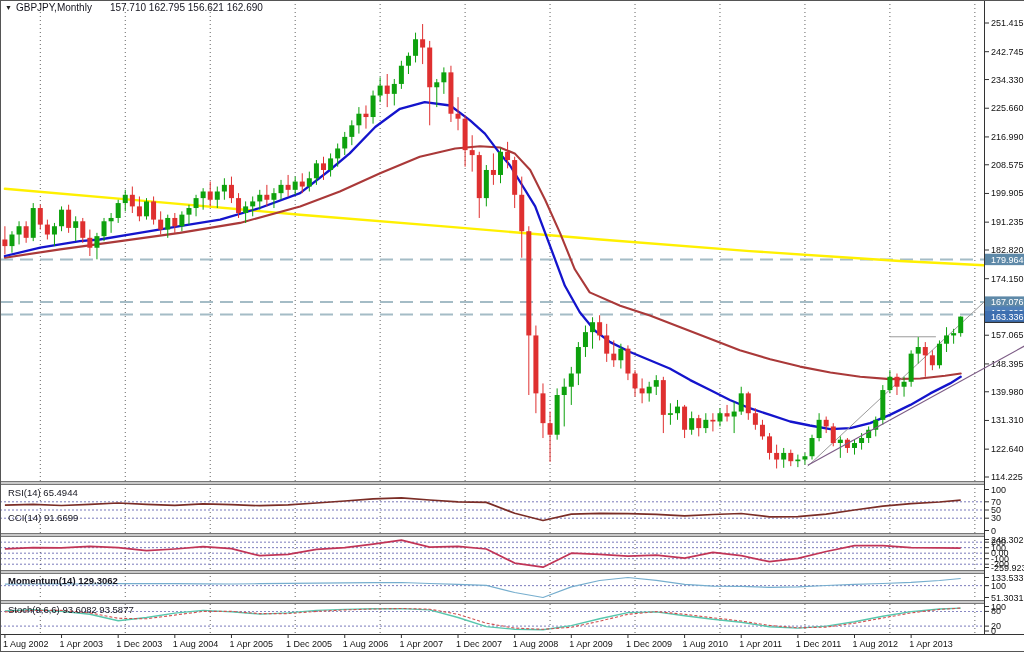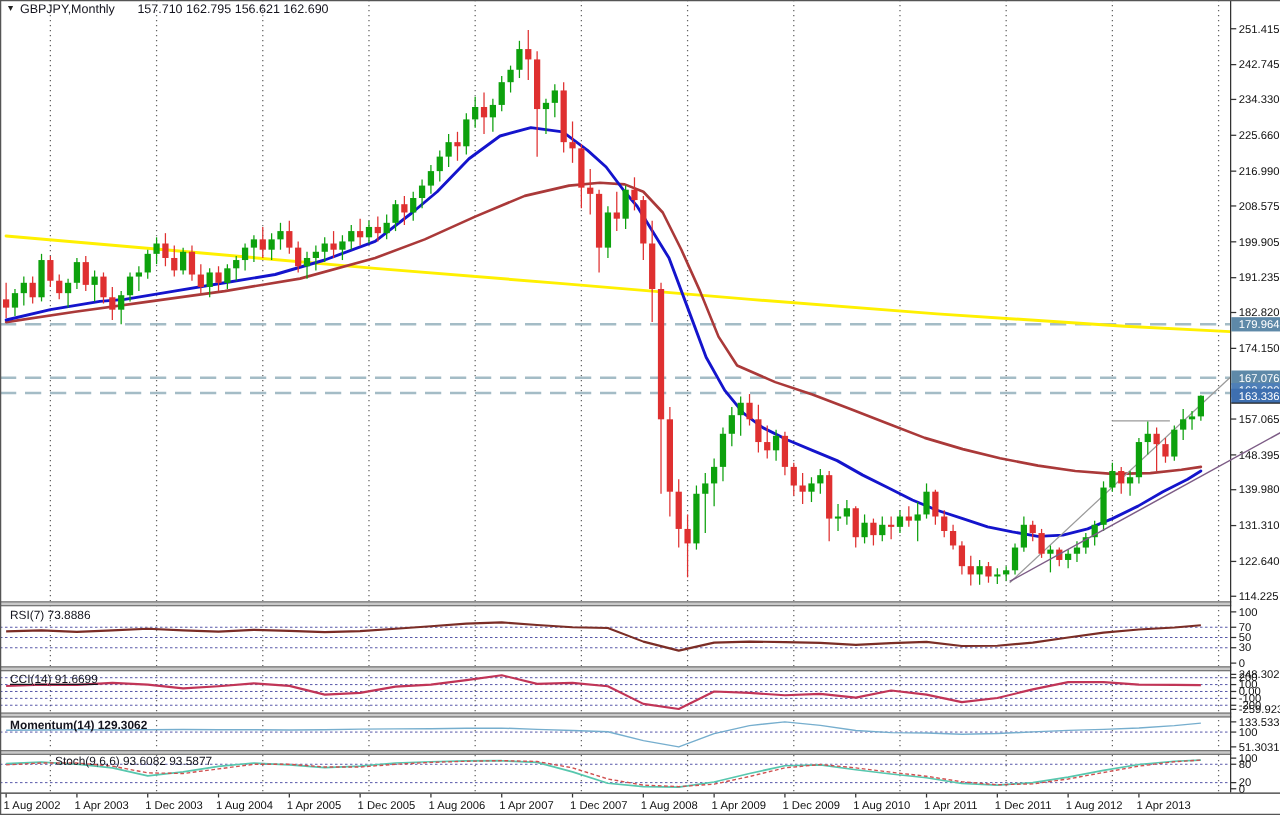--- a/index.html
+++ b/index.html
@@ -5,21 +5,21 @@
   html,body{margin:0;padding:0;background:#888;}
   .wrap{position:relative;width:1024px;height:652px;background:#fff;overflow:hidden;
         font-family:"Liberation Sans",sans-serif;}
   svg{position:absolute;left:0;top:0;}
   svg text{font-family:"Liberation Sans",sans-serif;}
   .overlay{position:absolute;pointer-events:none;white-space:nowrap;color:#14141e;}
   .chart-title{left:5px;top:2px;font-size:10px;}
   .chart-title .dd{display:inline-block;font-size:7px;vertical-align:1px;margin-right:4px;pointer-events:auto;cursor:pointer;color:#222;}
   .chart-title .ohlc{margin-left:18px;}
   .panel-label{left:8px;font-size:9.5px;}
-  #lbl-rsi{top:487px;} #lbl-cci{top:538px;text-decoration:underline;} #lbl-mom{top:575px;font-weight:bold;} #lbl-sto{top:604px;margin-left:36px;}
+  #lbl-rsi{top:487px;} #lbl-cci{top:512px;} #lbl-mom{top:575px;font-weight:bold;} #lbl-sto{top:604px;}
 </style>
 </head>
 <body>
 
 <div class="wrap">
   <svg id="chart-svg" width="1024" height="652" viewBox="0 0 1024 652">
       <rect x="0" y="0" width="1024" height="652" fill="#FFFFFF"></rect>
       <g>
         <line x1="40.3" y1="0" x2="40.3" y2="634" stroke="#3C3C3C" stroke-width="1" stroke-dasharray="1,3" opacity="0.8"></line>
         <line x1="125.26" y1="0" x2="125.26" y2="634" stroke="#3C3C3C" stroke-width="1" stroke-dasharray="1,3" opacity="0.8"></line>
@@ -479,17 +479,17 @@
       </g>
       <line x1="0" y1="0.5" x2="1024" y2="0.5" stroke="#555" stroke-width="1"></line>
       <line x1="0.5" y1="0" x2="0.5" y2="652" stroke="#555" stroke-width="1"></line>
       <line x1="0" y1="651.5" x2="1024" y2="651.5" stroke="#555" stroke-width="1"></line>
     </svg>
 
   <div class="overlay chart-title">
     <span class="dd">▼</span><span>GBPJPY,Monthly</span><span class="ohlc">157.710 162.795 156.621 162.690</span>
   </div>
 
-  <div class="overlay panel-label" id="lbl-rsi">RSI(7) 73.8886</div>
+  <div class="overlay panel-label" id="lbl-rsi">RSI(14) 65.4944</div>
   <div class="overlay panel-label" id="lbl-cci">CCI(14) 91.6699</div>
   <div class="overlay panel-label" id="lbl-mom">Momentum(14) 129.3062</div>
   <div class="overlay panel-label" id="lbl-sto">Stoch(9,6,6) 93.6082 93.5877</div>
 </div>
 
 </body></html>

